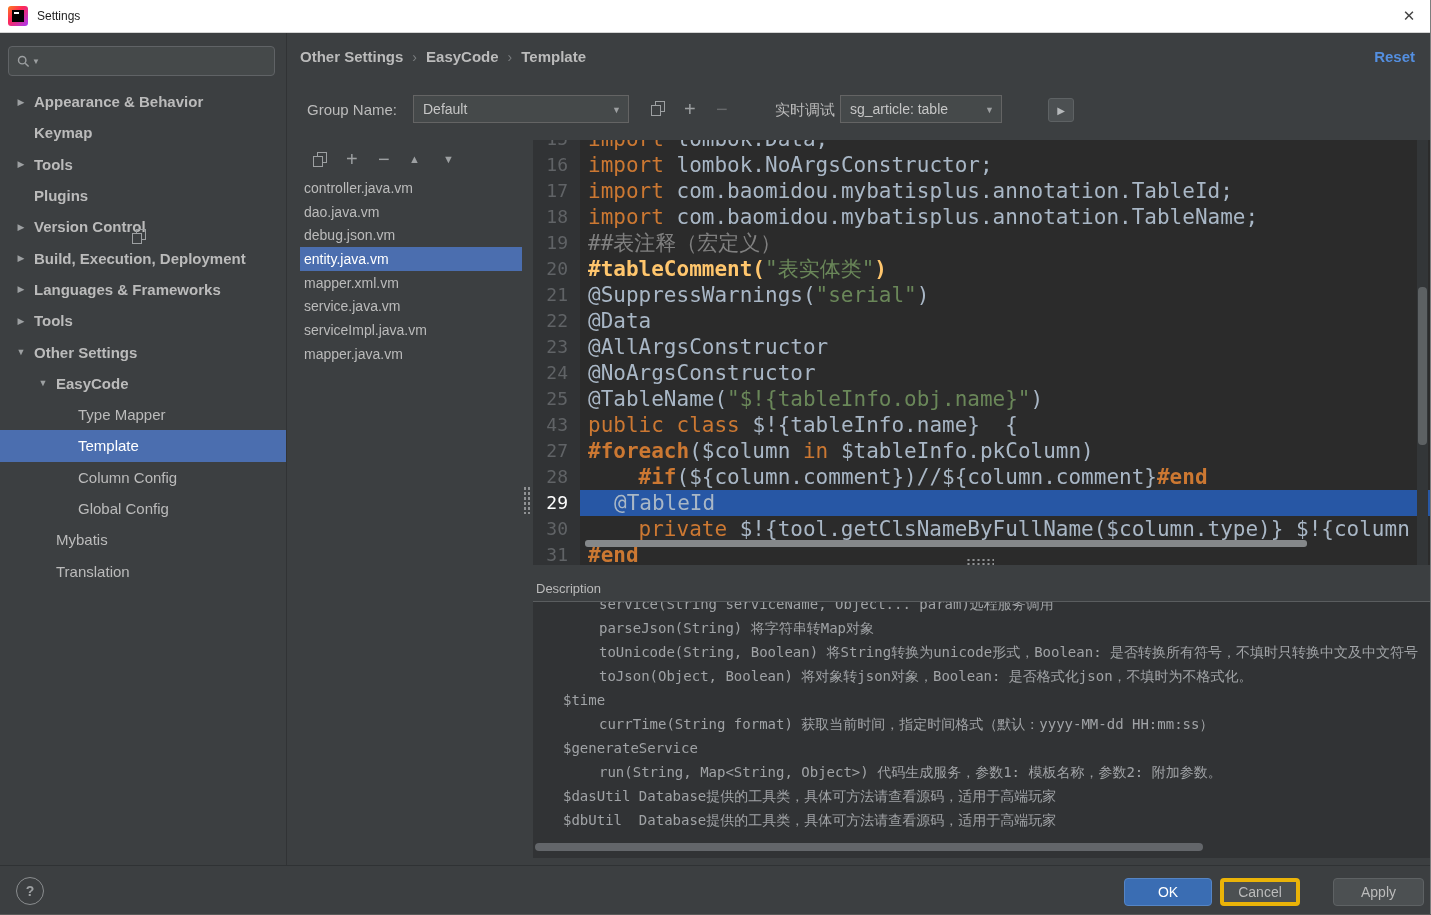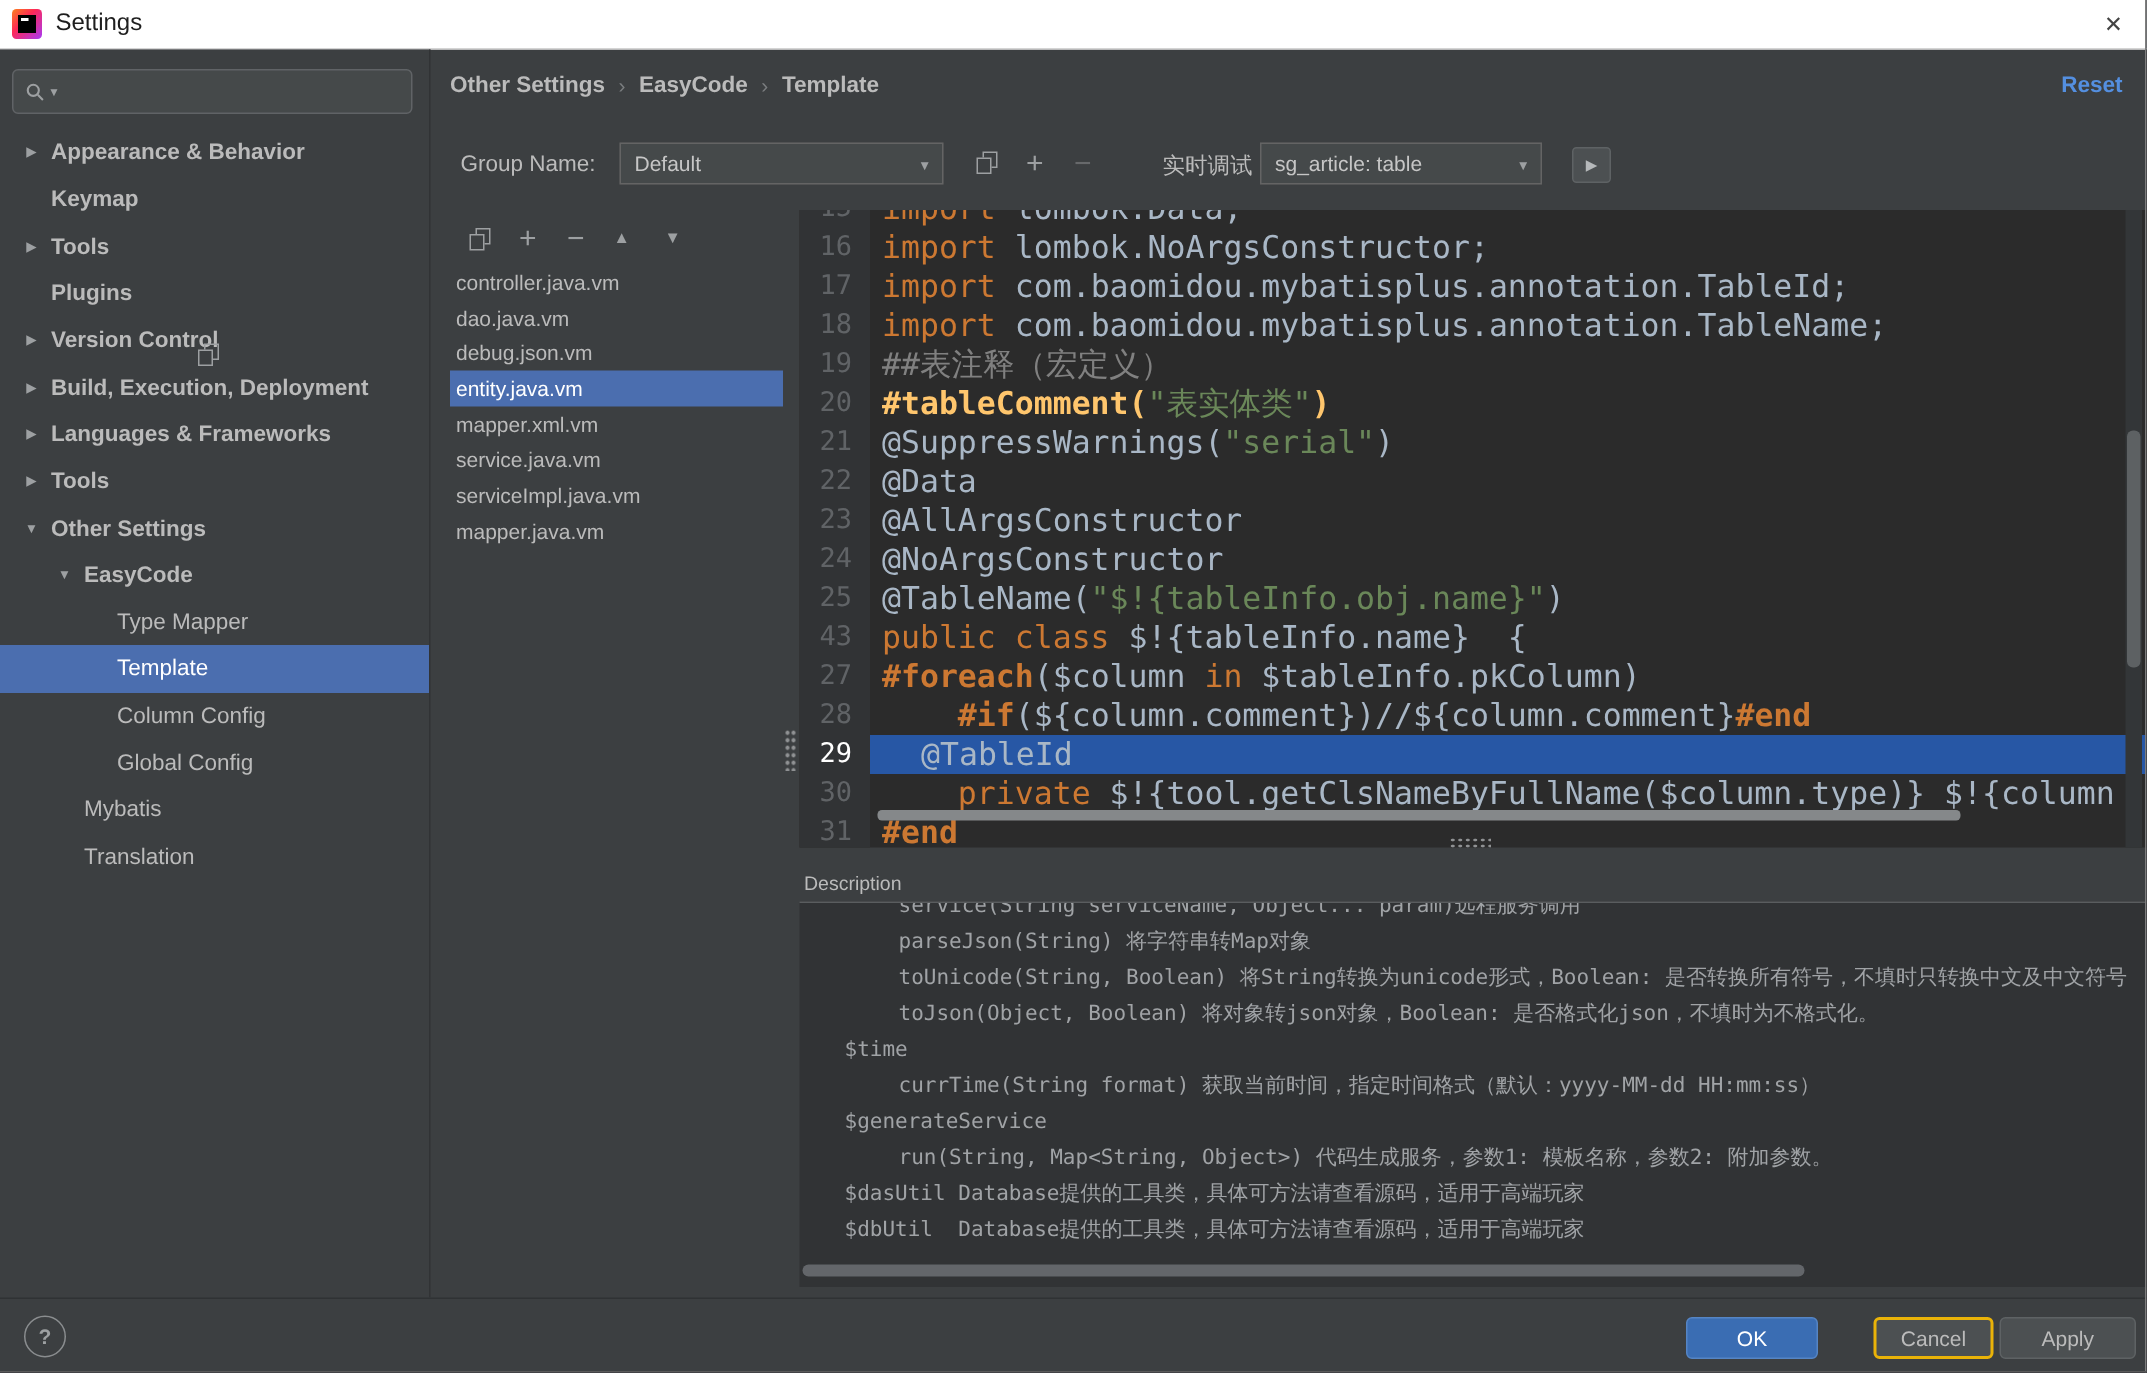--- a/index.html
+++ b/index.html
@@ -6,21 +6,21 @@
   body{width:1431px;height:915px;overflow:hidden;background:#3c3f41;font-family:"Liberation Sans","DejaVu Sans",sans-serif;}
   .window{position:absolute;left:0;top:0;width:1431px;height:915px;background:#3c3f41;overflow:hidden;}
   .edge-r{position:absolute;right:0;top:0;width:1px;height:915px;background:#7e7e7e;}
   .edge-b{position:absolute;left:0;bottom:0;width:1431px;height:1px;background:#5a5a5a;}
 
   
   .titlebar{position:absolute;left:0;top:0;width:1431px;height:33px;background:#ffffff;border-bottom:1px solid #d4d4d4;display:flex;align-items:center;box-sizing:border-box;}
   .app-logo{position:relative;width:20px;height:20px;margin-left:8px;border-radius:3px;background:linear-gradient(135deg,#fc801d 0%,#fe2857 40%,#a839f5 100%);flex:none;}
   .app-logo::after{content:"";position:absolute;left:4px;top:4px;width:12px;height:12px;background:#000;}
   .app-logo::before{content:"";position:absolute;left:6px;top:6px;width:5px;height:2px;background:#fff;z-index:2;}
-  .win-title{margin-left:9px;font-size:16px;color:#1e1e1e;}
+  .win-title{margin-left:9px;font-size:12px;color:#1e1e1e;}
   .close-btn{position:absolute;right:0;top:0;width:44px;height:32px;display:flex;align-items:center;justify-content:center;color:#444;font-size:15px;cursor:pointer;}
 
   
   .sidebar{position:absolute;left:0;top:33px;width:287px;height:832px;background:#3c3f41;border-right:1px solid #313335;box-sizing:border-box;}
   .search-box{position:absolute;left:8px;top:13px;width:267px;height:30px;background:#45494a;border:1px solid #606366;border-radius:4px;display:flex;align-items:center;padding:0 8px;box-sizing:border-box;}
   .search-box svg{flex:none;}
   .search-caret{font-size:8px;color:#9da0a2;margin-left:2px;flex:none;}
   .search-box input{flex:1;min-width:0;background:transparent;border:none;outline:none;color:#bbbbbb;font-size:14px;margin-left:6px;font-family:inherit;}
   .tree{position:absolute;left:0;top:53px;width:286px;}
   .tree-row{display:flex;align-items:center;height:31.3px;color:#bbbbbb;font-size:15px;cursor:pointer;position:relative;}
@@ -84,21 +84,21 @@
   .desc-line{height:24px;line-height:24px;white-space:pre;}
   .desc-ind1{padding-left:30px;}
   .desc-ind2{padding-left:66px;}
   .h-thumb-desc{position:absolute;left:535px;top:843px;width:668px;height:8px;background:#63666a;border-radius:4px;cursor:pointer;}
 
   
   .footer{position:absolute;left:0;top:865px;width:1431px;height:50px;background:#3c3f41;border-top:1px solid #2f3234;box-sizing:border-box;}
   .help-btn{position:absolute;left:16px;top:11px;width:26px;height:26px;border:1px solid #8a8d8f;border-radius:50%;color:#9da0a2;font-size:14px;font-weight:bold;display:flex;align-items:center;justify-content:center;cursor:pointer;}
   .btn{position:absolute;top:12px;height:28px;border-radius:4px;font-size:14px;display:flex;align-items:center;justify-content:center;cursor:pointer;box-sizing:border-box;}
   .btn-ok{right:219px;width:88px;background:#3a6db3;border:1px solid #5585c5;color:#ffffff;}
-  .btn-cancel{right:102px;width:80px;background:#4c5052;border:2px solid #eab308;color:#bbbbbb;}
+  .btn-cancel{right:131px;width:80px;background:#4c5052;border:4px solid #eab308;color:#bbbbbb;}
   .btn-apply{right:7px;width:91px;background:#4c5052;border:1px solid #5e6264;color:#bbbbbb;}
 </style>
 </head>
 <body>
 
 <div class="window">
 
   <div class="titlebar">
     <div class="app-logo"></div>
     <span class="win-title">Settings</span>
@@ -194,21 +194,21 @@
 
   <span class="tb-label" style="left:307px;top:101px;">Group Name:</span>
   <div class="combo" style="left:413px;top:95px;width:216px;">
     <span>Default</span>
     <span class="combo-arrow">▼</span>
   </div>
   <span class="glyph-btn" style="left:651px;top:101px;"><span class="icon-copy"></span></span>
   <span class="glyph-btn" style="left:684px;top:99px;font-size:20px;">+</span>
   <span class="glyph-btn dim" style="left:716px;top:99px;font-size:20px;">−</span>
   <span class="tb-label" style="left:775px;top:101px;">实时调试</span>
-  <div class="combo" style="left:840px;top:95px;width:188px;">
+  <div class="combo" style="left:840px;top:95px;width:162px;">
     <span>sg_article: table</span>
     <span class="combo-arrow">▼</span>
   </div>
   <div class="run-btn">
       <span>▶</span>
     </div>
 
   <span class="glyph-btn" style="left:313px;top:152px;"><span class="icon-copy"></span></span>
   <span class="glyph-btn" style="left:346px;top:149px;font-size:20px;">+</span>
   <span class="glyph-btn" style="left:378px;top:149px;font-size:20px;">−</span>

